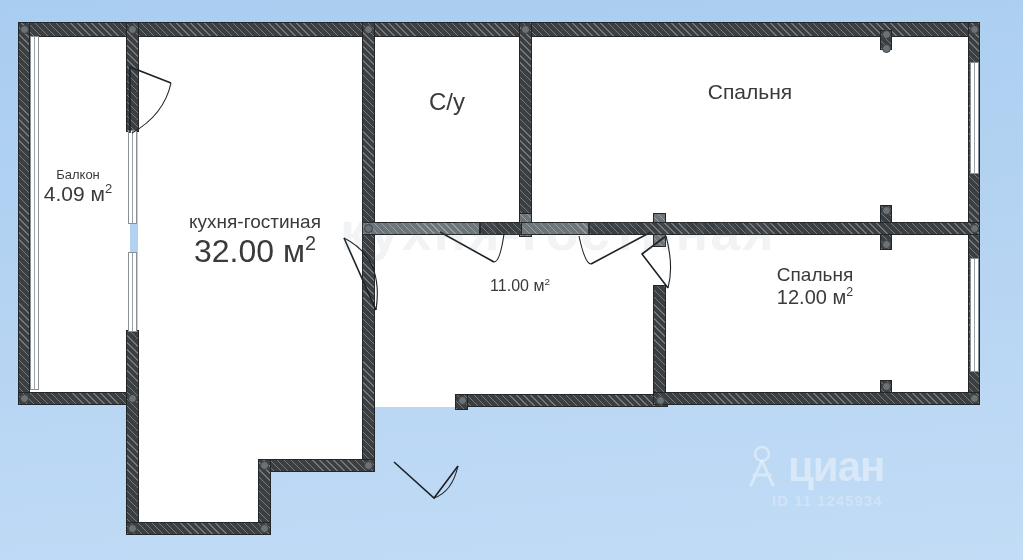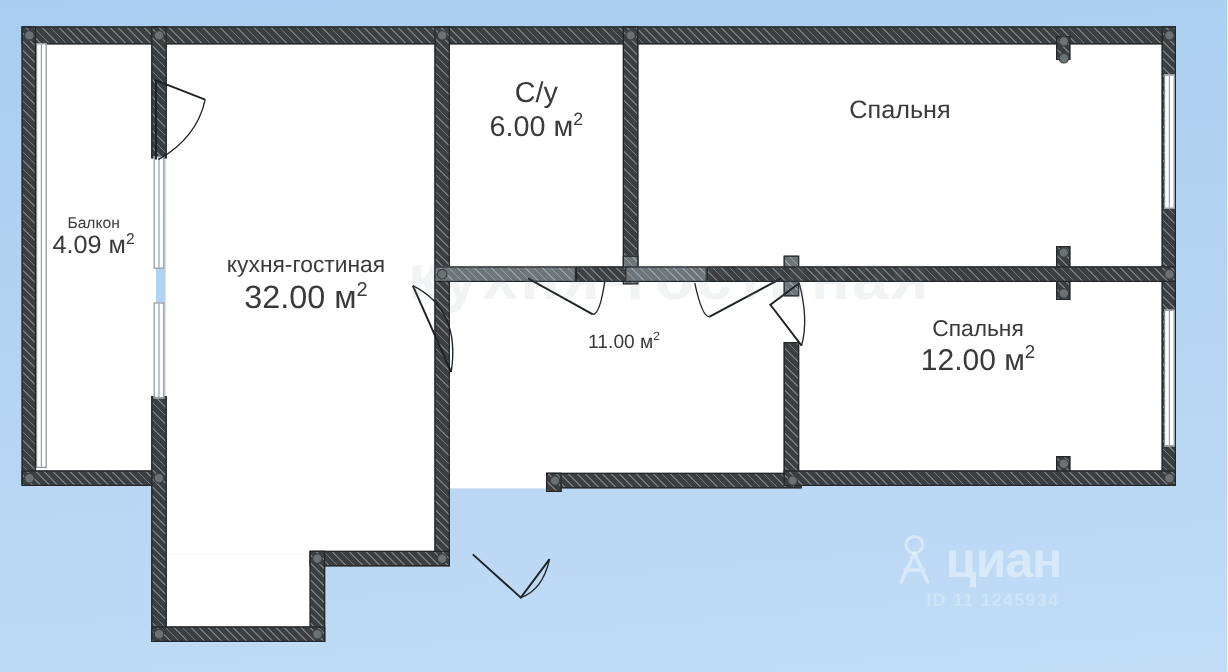--- a/index.html
+++ b/index.html
@@ -82,33 +82,33 @@
     white-space: nowrap;
     user-select: none;
   }
   .room-name { display: block; }
   .room-area { display: block; }
 
   .lbl-balcony { font-size: 13px; }
   .lbl-balcony .room-area { font-size: 21px; }
 
   .lbl-kitchen .room-name { font-size: 19px; }
-  .lbl-kitchen .room-area { font-size: 27px; }
+  .lbl-kitchen .room-area { font-size: 32px; }
 
   .lbl-bath .room-name { font-size: 24px; }
   .lbl-bath .room-area { font-size: 24px; }
 
   .lbl-bed1 .room-name { font-size: 21px; }
   .lbl-bed1 .room-area { font-size: 24px; }
 
   .lbl-corridor .room-name { font-size: 21px; }
   .lbl-corridor .room-area { font-size: 16px; }
 
   .lbl-bed2 .room-name { font-size: 19px; }
-  .lbl-bed2 .room-area { font-size: 25px; }
+  .lbl-bed2 .room-area { font-size: 20px; }
 
   sup { font-size: 0.62em; vertical-align: super; line-height: 0; }
 
   
   .wm-center {
     position: absolute;
     left: 340px;
     top: 200px;
     width: 360px;
     font-size: 54px;
@@ -268,33 +268,32 @@
     </svg>
   </div>
 
   <div class="door" style="position:absolute; left:392px; top:460px;">
     <svg width="80" height="44" viewBox="0 0 80 44">
       <path d="M2 2 L42 38 L66 6" fill="none" stroke="#1d2226" stroke-width="1.6"></path>
       <path d="M66 6 Q60 32 42 38" fill="none" stroke="#1d2226" stroke-width="1.1"></path>
     </svg>
   </div>
 
-  <div class="room-label lbl-balcony" style="left:26px; top:178px; width:104px;">
+  <div class="room-label lbl-balcony" style="left:26px; top:167px; width:104px;">
     <span class="room-name">Балкон</span>
     <span class="room-area"><span>4.09 м</span><sup>2</sup></span>
   </div>
 
   <div class="room-label lbl-kitchen" style="left:130px; top:211px; width:250px;">
     <span class="room-name">кухня-гостиная</span>
     <span class="room-area"><span>32.00 м</span><sup>2</sup></span>
   </div>
 
-  <div class="room-label lbl-bath" style="left:373px; top:64px; width:148px;">
+  <div class="room-label lbl-bath" style="left:373px; top:88px; width:148px;">
     <span class="room-name">С/у</span>
-    <span class="room-area"><span>6.00 м</span><sup>2</sup></span>
   </div>
 
   <div class="room-label lbl-bed1" style="left:620px; top:80px; width:260px;">
     <span class="room-name">Спальня</span>
   </div>
 
   <div class="room-label lbl-corridor" style="left:375px; top:277px; width:290px;">
     <span class="room-area"><span>11.00 м</span><sup>2</sup></span>
   </div>
 

